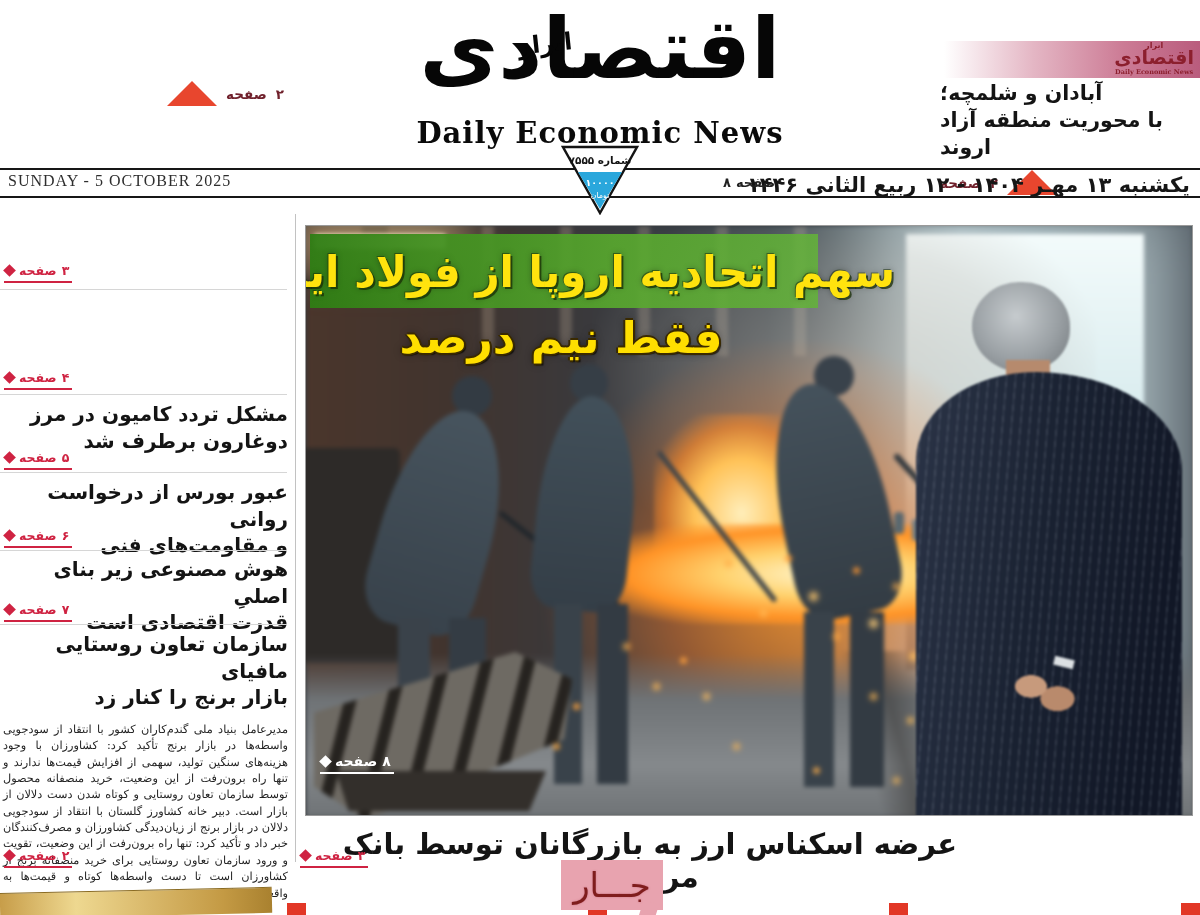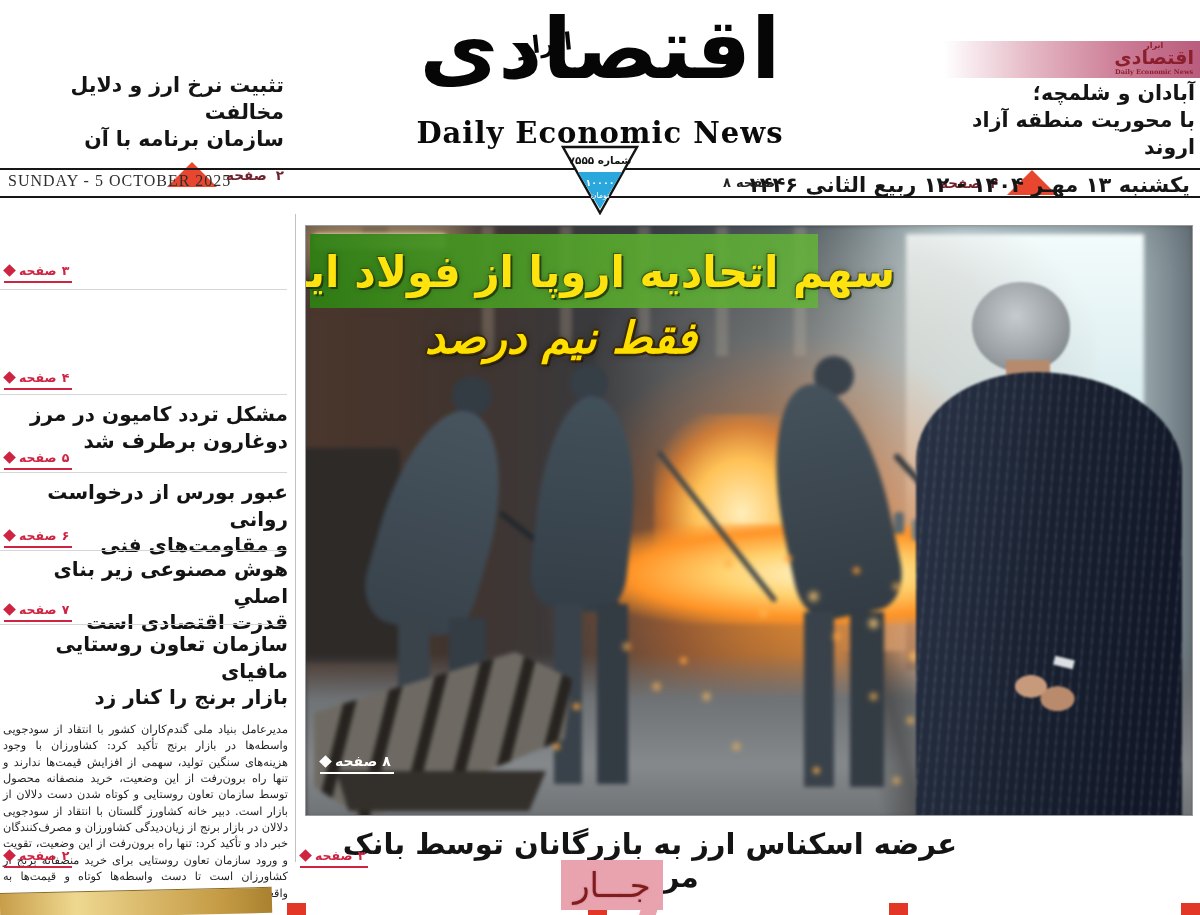--- a/index.html
+++ b/index.html
@@ -18,21 +18,21 @@
   .rule-bot { top:196px; }
 
   .badge { position:absolute; left:561px; top:145px; width:78px; height:70px; z-index:5; }
 
   .date-en { position:absolute; left:8px; top:172px; font-family:"Liberation Serif", serif; font-size:16px; letter-spacing:1px; color:#2e2e2e; }
   .date-fa { position:absolute; right:10px; top:173px; direction:rtl; font-size:21px; font-weight:bold; color:#161616; }
   .pages-count { position:absolute; left:723px; top:175px; display:flex; gap:5px; font-size:13px; font-weight:bold; color:#222; }
 
   
   .story-tl { position:absolute; left:6px; top:72px; width:278px; direction:rtl; text-align:right; }
-  .story-tr { position:absolute; right:5px; top:80px; width:255px; direction:rtl; text-align:right; }
+  .story-tr { position:absolute; right:5px; top:80px; width:255px; direction:rtl; text-align:left; }
   .hl { font-weight:bold; color:#141414; white-space:pre-line; }
   .story-tl .hl, .story-tr .hl { font-size:20.5px; line-height:1.32; }
 
   .tri-marker { display:inline-flex; align-items:center; gap:9px; margin-top:9px; direction:ltr; }
   .tri-icon { width:0; height:0; border-left:25px solid transparent; border-right:25px solid transparent; border-bottom:25px solid #e8462e; }
   .tri-word, .tri-num { font-size:13.5px; font-weight:bold; color:#70212c; }
 
   
   .pinkbar { position:absolute; left:944px; top:41px; width:256px; height:37px;
     background:linear-gradient(90deg, rgba(255,255,255,0) 0%, #e4b6c4 35%, #cc7b95 70%, #b95c7d 100%); }
@@ -120,21 +120,21 @@
        radial-gradient(ellipse 27px 19px at 32% 40%, #c79a7c 58%, transparent 60%),
        radial-gradient(ellipse 29px 21px at 66% 62%, #b98a6c 58%, transparent 60%); }
   .man-cuff { left:748px; top:432px; width:20px; height:9px; background:#dce0e3; transform:rotate(14deg); }
 
   
   .ov-green { position:absolute; left:4px; top:8px; width:508px; height:74px; z-index:10;
      background:linear-gradient(90deg, rgba(47,125,20,.96) 0%, rgba(88,168,46,.92) 60%, rgba(99,180,56,.85) 100%);
      display:flex; align-items:center; justify-content:center; }
   .ov-green .ov-txt { font-size:42px; font-weight:bold; color:#ffe30e; direction:rtl; white-space:nowrap;
      text-shadow:2px 2px 0 rgba(25,45,5,.75), -1px -1px 0 rgba(25,45,5,.5), 0 0 6px rgba(0,0,0,.35); transform:scaleY(1.05); }
-  .ov-yellow { position:absolute; left:70px; top:86px; width:370px; z-index:10; text-align:center;font-style:italic; }
+  .ov-yellow { position:absolute; left:70px; top:86px; width:370px; z-index:10; text-align:center; }
   .ov-yellow .ov-txt { font-size:44px; font-weight:bold; color:#ffdf00; direction:rtl; white-space:nowrap;
      text-shadow:-2px 0 #3a2a00, 2px 0 #3a2a00, 0 2px #3a2a00, 0 -2px #3a2a00, 2px 2px 1px rgba(0,0,0,.65), 0 0 8px rgba(0,0,0,.45); transform:scaleY(1.08); }
   .pg-marker.white-marker { position:absolute; left:14px; top:527px; z-index:10; border-bottom-color:#ffffff; }
   .white-marker .pg-diamond { background:#ffffff; }
   .white-marker .pg-word, .white-marker .pg-num { color:#ffffff; font-size:14px; }
 
   
   .story-bottom { position:absolute; left:300px; top:828px; width:700px; text-align:center; }
   .story-bottom .hl { font-size:29px; line-height:1.15; direction:rtl; }
   .pg-marker.bottom-marker { position:absolute; left:300px; top:848px; }
@@ -162,22 +162,20 @@
 
   <div class="pinkbar">
     <div class="minilogo">
       <span class="ml-eb">ابرار</span>
       <span class="ml-fa">اقتصادی</span>
       <span class="ml-en">Daily Economic News</span>
     </div>
   </div>
 
   <div class="story-tl">
-    <div class="hl">تثبیت نرخ ارز و دلایل مخالفت
-سازمان برنامه با آن</div>
     <div class="tri-marker">
       <span class="tri-icon"></span>
       <span class="tri-word">صفحه</span>
       <span class="tri-num">۲</span>
     </div>
   </div>
 
   <div class="story-tr">
     <div class="hl">آبادان و شلمچه؛
 با محوریت منطقه آزاد اروند</div>

